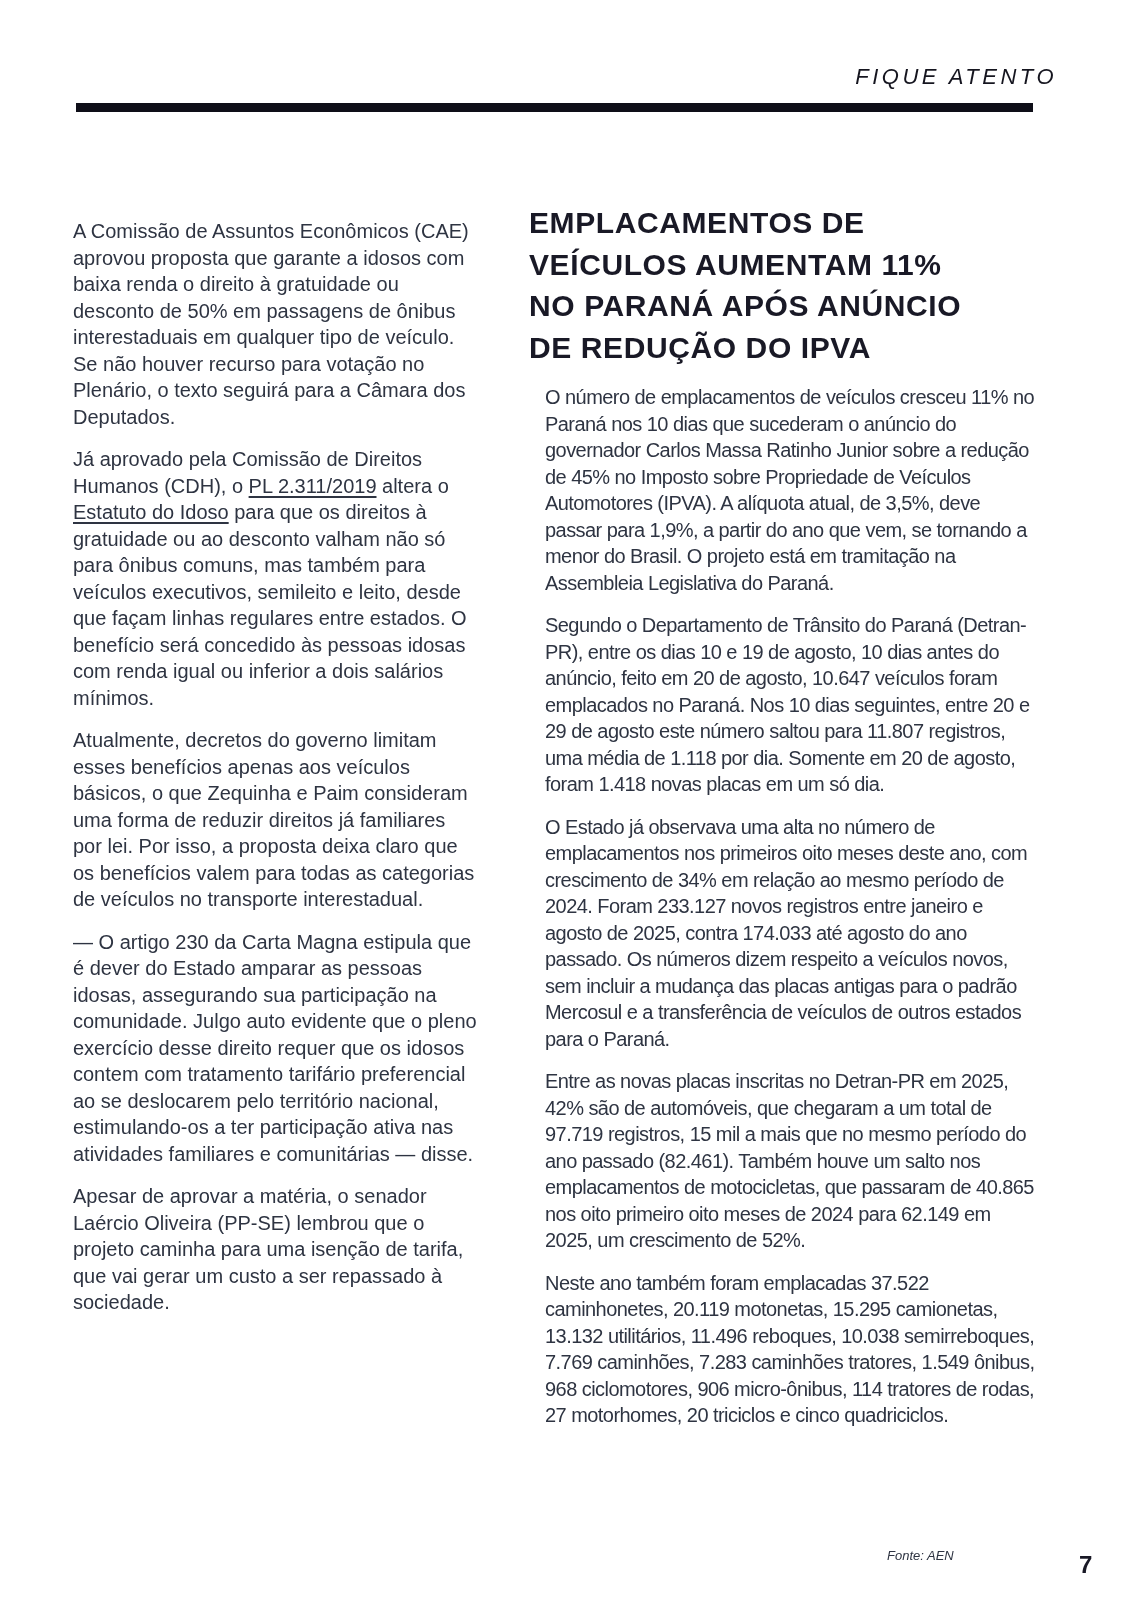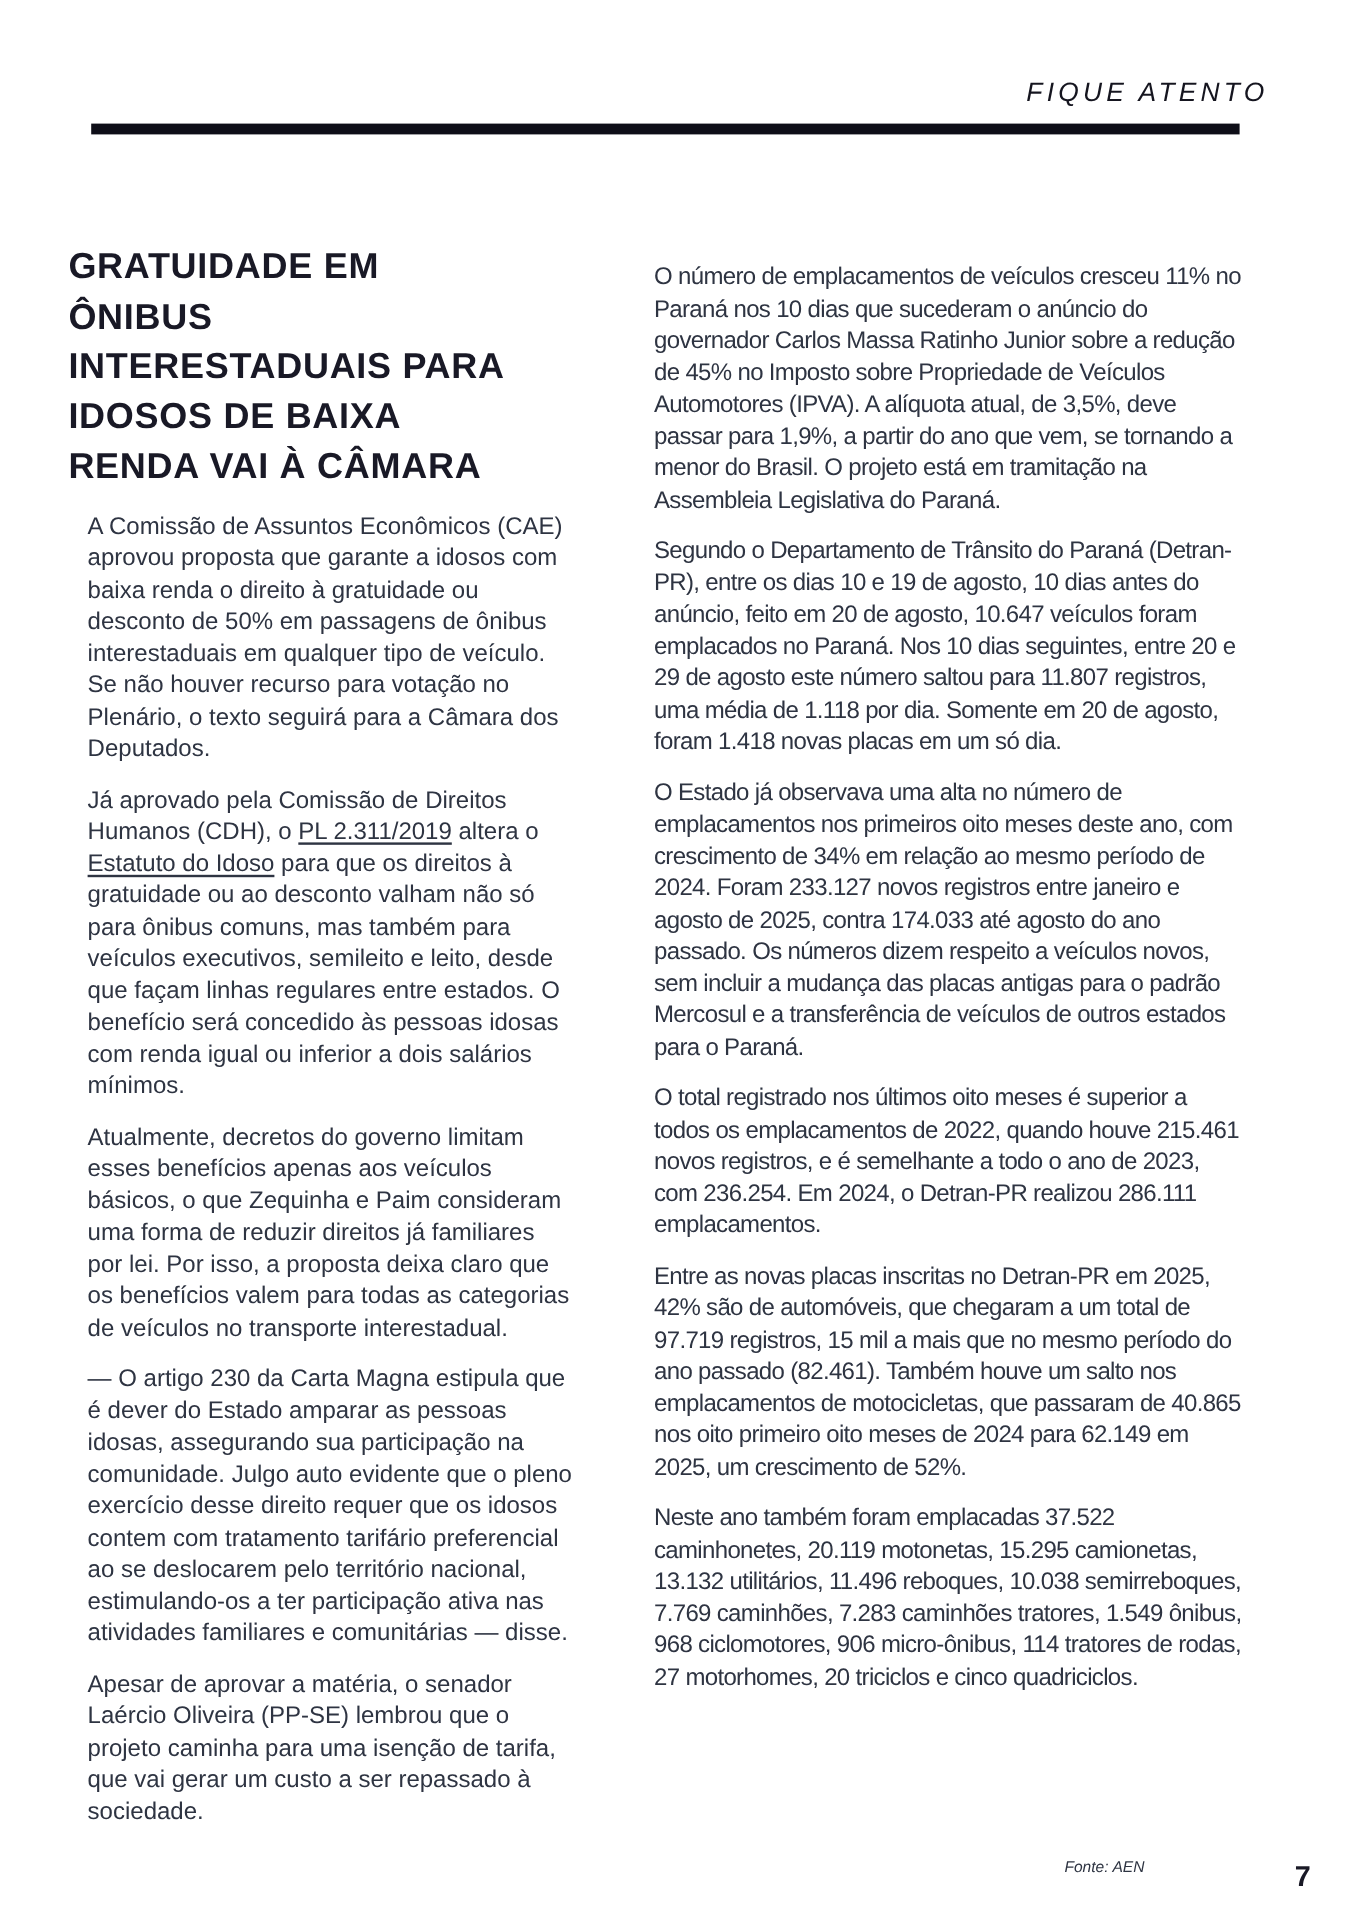--- a/index.html
+++ b/index.html
@@ -67,40 +67,38 @@
 </head>
 <body>
 
 <div class="page">
 
   <div class="section-label">FIQUE ATENTO</div>
 
   <div class="header-rule"></div>
 
   <article class="col col-left">
-    <h1 class="article-title">GRATUIDADE EM
-ÔNIBUS
-INTERESTADUAIS PARA
-IDOSOS DE BAIXA
-RENDA VAI À CÂMARA</h1>
     <div class="article-body" id="left-body">
         <p>A Comissão de Assuntos Econômicos (CAE) aprovou proposta que garante a idosos com baixa renda o direito à gratuidade ou desconto de 50% em passagens de ônibus interestaduais em qualquer tipo de veículo. Se não houver recurso para votação no Plenário, o texto seguirá para a Câmara dos Deputados.</p>
         <p>Já aprovado pela Comissão de Direitos Humanos (CDH), o <span class="inline-link">PL 2.311/2019</span> altera o <span class="inline-link">Estatuto do Idoso</span> para que os direitos à gratuidade ou ao desconto valham não só para ônibus comuns, mas também para veículos executivos, semileito e leito, desde que façam linhas regulares entre estados. O benefício será concedido às pessoas idosas com renda igual ou inferior a dois salários mínimos.</p>
         <p>Atualmente, decretos do governo limitam esses benefícios apenas aos veículos básicos, o que Zequinha e Paim consideram uma forma de reduzir direitos já familiares por lei. Por isso, a proposta deixa claro que os benefícios valem para todas as categorias de veículos no transporte interestadual.</p>
         <p>— O artigo 230 da Carta Magna estipula que é dever do Estado amparar as pessoas idosas, assegurando sua participação na comunidade. Julgo auto evidente que o pleno exercício desse direito requer que os idosos contem com tratamento tarifário preferencial ao se deslocarem pelo território nacional, estimulando-os a ter participação ativa nas atividades familiares e comunitárias — disse.</p>
         <p>Apesar de aprovar a matéria, o senador Laércio Oliveira (PP-SE) lembrou que o projeto caminha para uma isenção de tarifa, que vai gerar um custo a ser repassado à sociedade.</p>
       </div>
   </article>
 
   <article class="col col-right">
+    <h1 class="article-title">EMPLACAMENTOS DE
+VEÍCULOS AUMENTAM 11%
+NO PARANÁ APÓS ANÚNCIO
+DE REDUÇÃO DO IPVA</h1>
     <div class="article-body" id="right-body">
         <p>O número de emplacamentos de veículos cresceu 11% no Paraná nos 10 dias que sucederam o anúncio do governador Carlos Massa Ratinho Junior sobre a redução de 45% no Imposto sobre Propriedade de Veículos Automotores (IPVA). A alíquota atual, de 3,5%, deve passar para 1,9%, a partir do ano que vem, se tornando a menor do Brasil. O projeto está em tramitação na Assembleia Legislativa do Paraná.</p>
         <p>Segundo o Departamento de Trânsito do Paraná (Detran-PR), entre os dias 10 e 19 de agosto, 10 dias antes do anúncio, feito em 20 de agosto, 10.647 veículos foram emplacados no Paraná. Nos 10 dias seguintes, entre 20 e 29 de agosto este número saltou para 11.807 registros, uma média de 1.118 por dia. Somente em 20 de agosto, foram 1.418 novas placas em um só dia.</p>
         <p>O Estado já observava uma alta no número de emplacamentos nos primeiros oito meses deste ano, com crescimento de 34% em relação ao mesmo período de 2024. Foram 233.127 novos registros entre janeiro e agosto de 2025, contra 174.033 até agosto do ano passado. Os números dizem respeito a veículos novos, sem incluir a mudança das placas antigas para o padrão Mercosul e a transferência de veículos de outros estados para o Paraná.</p>
-        <p>O total registrado nos últimos oito meses é superior a todos os emplacamentos de 2022, quando houve 215.461 novos registros, e é semelhante a todo o ano de 2023, com 236.254. Em 2024, o Detran-PR realizou 286.111 emplacamentos.</p>
         <p>Entre as novas placas inscritas no Detran-PR em 2025, 42% são de automóveis, que chegaram a um total de 97.719 registros, 15 mil a mais que no mesmo período do ano passado (82.461). Também houve um salto nos emplacamentos de motocicletas, que passaram de 40.865 nos oito primeiro oito meses de 2024 para 62.149 em 2025, um crescimento de 52%.</p>
         <p>Neste ano também foram emplacadas 37.522 caminhonetes, 20.119 motonetas, 15.295 camionetas, 13.132 utilitários, 11.496 reboques, 10.038 semirreboques, 7.769 caminhões, 7.283 caminhões tratores, 1.549 ônibus, 968 ciclomotores, 906 micro-ônibus, 114 tratores de rodas, 27 motorhomes, 20 triciclos e cinco quadriciclos.</p>
       </div>
   </article>
 
 
   <div class="fonte fonte-right">Fonte: AEN</div>
 
   <div class="page-number">7</div>
 

